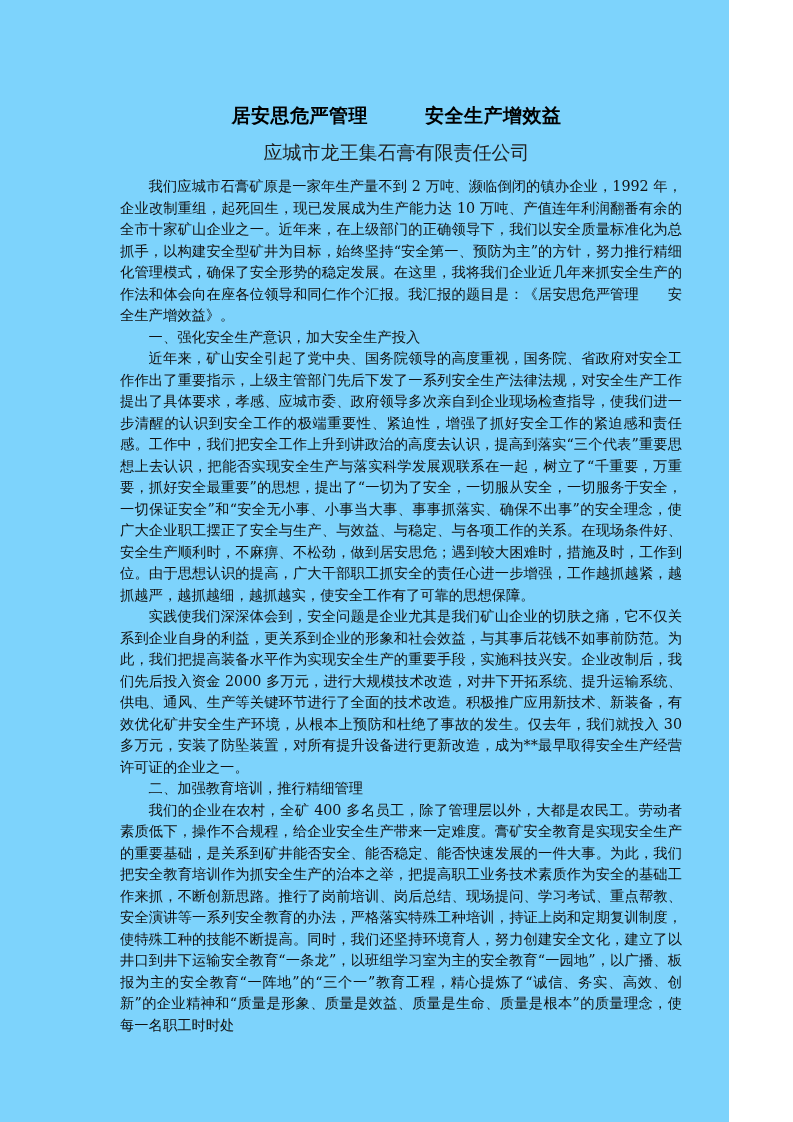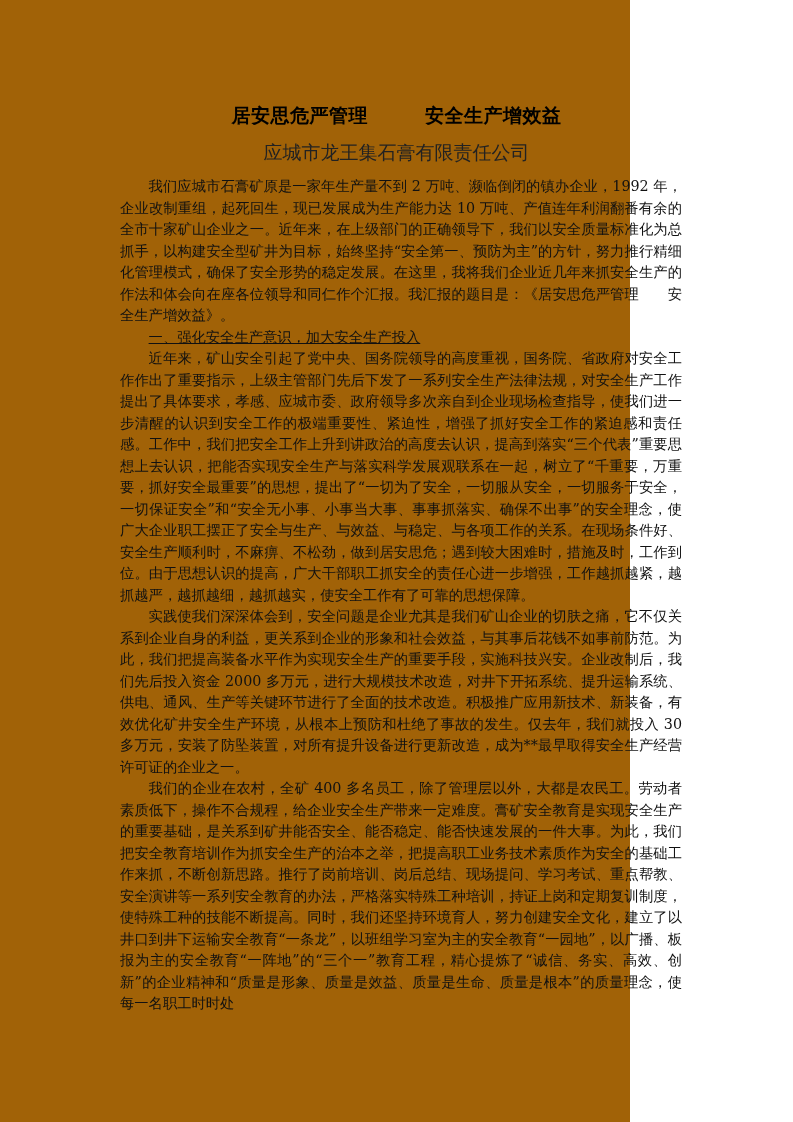--- a/index.html
+++ b/index.html
@@ -1,45 +1,46 @@
 <!DOCTYPE html>
 <html><head>
   <meta charset="utf-8">
   <style>
     html, body { margin: 0; padding: 0; background: #ffffff; }
     body { width: 793px; height: 1122px; position: relative; overflow: hidden; }
     .page {
-      position: absolute; left: 0; top: 0; width: 630px; height: 1122px; background: #a16207;
+      position: absolute; left: 0; top: 0; width: 729px; height: 1122px; background: #7dd3fc;
       font-family: "DejaVu Serif", "Liberation Serif", serif; color: #111;
     }
     .title {
       position: absolute; top: 103px; left: 0; width: 793px; text-align: center;
       font-family: "DejaVu Sans", "Liberation Sans", sans-serif;
       font-weight: bold; font-size: 19px; letter-spacing: 0.5px; color: #000;
       white-space: pre;
     }
     .subtitle {
       position: absolute; top: 140px; left: 0; width: 793px; text-align: center;
       font-size: 19px; color: #222;
     }
     .body {
       position: absolute; top: 176px; left: 120px; width: 562px;
       font-size: 14.3px; line-height: 21.5px; text-align: justify; color: #111;
     }
     .body p { margin: 0; }
     .body p.indent { text-indent: 2em; }
-    .body p.heading { text-indent: 2em; text-decoration: underline; }
+    .body p.heading { text-indent: 2em; }
   </style>
 </head>
 <body>
 
 <div class="page">
   <div class="title">居安思危严管理        安全生产增效益</div>
   <div class="subtitle">应城市龙王集石膏有限责任公司</div>
 
   <div class="body">
     <p class="indent">我们应城市石膏矿原是一家年生产量不到 2 万吨、濒临倒闭的镇办企业，1992 年，企业改制重组，起死回生，现已发展成为生产能力达 10 万吨、产值连年利润翻番有余的全市十家矿山企业之一。近年来，在上级部门的正确领导下，我们以安全质量标准化为总抓手，以构建安全型矿井为目标，始终坚持“安全第一、预防为主”的方针，努力推行精细化管理模式，确保了安全形势的稳定发展。在这里，我将我们企业近几年来抓安全生产的作法和体会向在座各位领导和同仁作个汇报。我汇报的题目是：《居安思危严管理　　安全生产增效益》。</p>
     <p class="heading">一、强化安全生产意识，加大安全生产投入</p>
     <p class="indent">近年来，矿山安全引起了党中央、国务院领导的高度重视，国务院、省政府对安全工作作出了重要指示，上级主管部门先后下发了一系列安全生产法律法规，对安全生产工作提出了具体要求，孝感、应城市委、政府领导多次亲自到企业现场检查指导，使我们进一步清醒的认识到安全工作的极端重要性、紧迫性，增强了抓好安全工作的紧迫感和责任感。工作中，我们把安全工作上升到讲政治的高度去认识，提高到落实“三个代表”重要思想上去认识，把能否实现安全生产与落实科学发展观联系在一起，树立了“千重要，万重要，抓好安全最重要”的思想，提出了“一切为了安全，一切服从安全，一切服务于安全，一切保证安全”和“安全无小事、小事当大事、事事抓落实、确保不出事”的安全理念，使广大企业职工摆正了安全与生产、与效益、与稳定、与各项工作的关系。在现场条件好、安全生产顺利时，不麻痹、不松劲，做到居安思危；遇到较大困难时，措施及时，工作到位。由于思想认识的提高，广大干部职工抓安全的责任心进一步增强，工作越抓越紧，越抓越严，越抓越细，越抓越实，使安全工作有了可靠的思想保障。</p>
     <p class="indent">实践使我们深深体会到，安全问题是企业尤其是我们矿山企业的切肤之痛，它不仅关系到企业自身的利益，更关系到企业的形象和社会效益，与其事后花钱不如事前防范。为此，我们把提高装备水平作为实现安全生产的重要手段，实施科技兴安。企业改制后，我们先后投入资金 2000 多万元，进行大规模技术改造，对井下开拓系统、提升运输系统、供电、通风、生产等关键环节进行了全面的技术改造。积极推广应用新技术、新装备，有效优化矿井安全生产环境，从根本上预防和杜绝了事故的发生。仅去年，我们就投入 30 多万元，安装了防坠装置，对所有提升设备进行更新改造，成为**最早取得安全生产经营许可证的企业之一。</p>
+    <p class="heading">二、加强教育培训，推行精细管理</p>
     <p class="indent">我们的企业在农村，全矿 400 多名员工，除了管理层以外，大都是农民工。劳动者素质低下，操作不合规程，给企业安全生产带来一定难度。膏矿安全教育是实现安全生产的重要基础，是关系到矿井能否安全、能否稳定、能否快速发展的一件大事。为此，我们把安全教育培训作为抓安全生产的治本之举，把提高职工业务技术素质作为安全的基础工作来抓，不断创新思路。推行了岗前培训、岗后总结、现场提问、学习考试、重点帮教、安全演讲等一系列安全教育的办法，严格落实特殊工种培训，持证上岗和定期复训制度，使特殊工种的技能不断提高。同时，我们还坚持环境育人，努力创建安全文化，建立了以井口到井下运输安全教育“一条龙”，以班组学习室为主的安全教育“一园地”，以广播、板报为主的安全教育“一阵地”的“三个一”教育工程，精心提炼了“诚信、务实、高效、创新”的企业精神和“质量是形象、质量是效益、质量是生命、质量是根本”的质量理念，使每一名职工时时处</p>
   </div>
 </div>
 
 </body></html>

